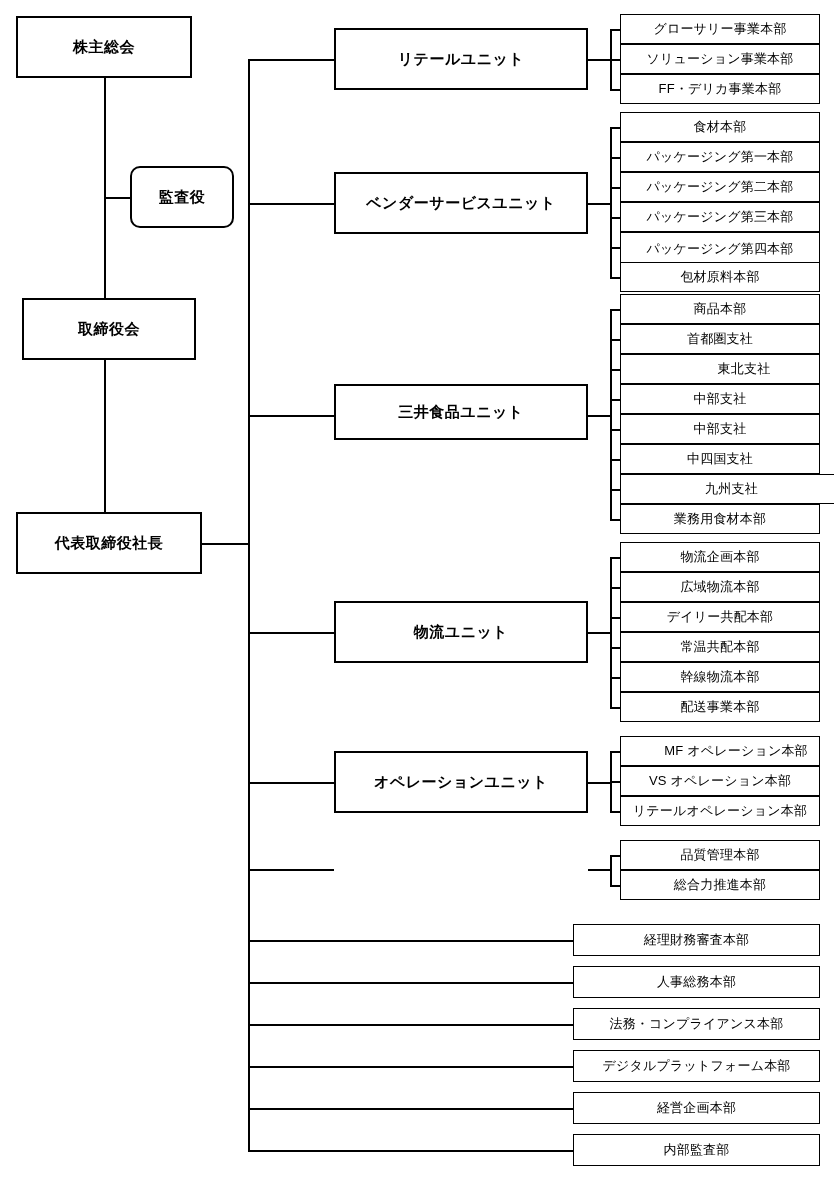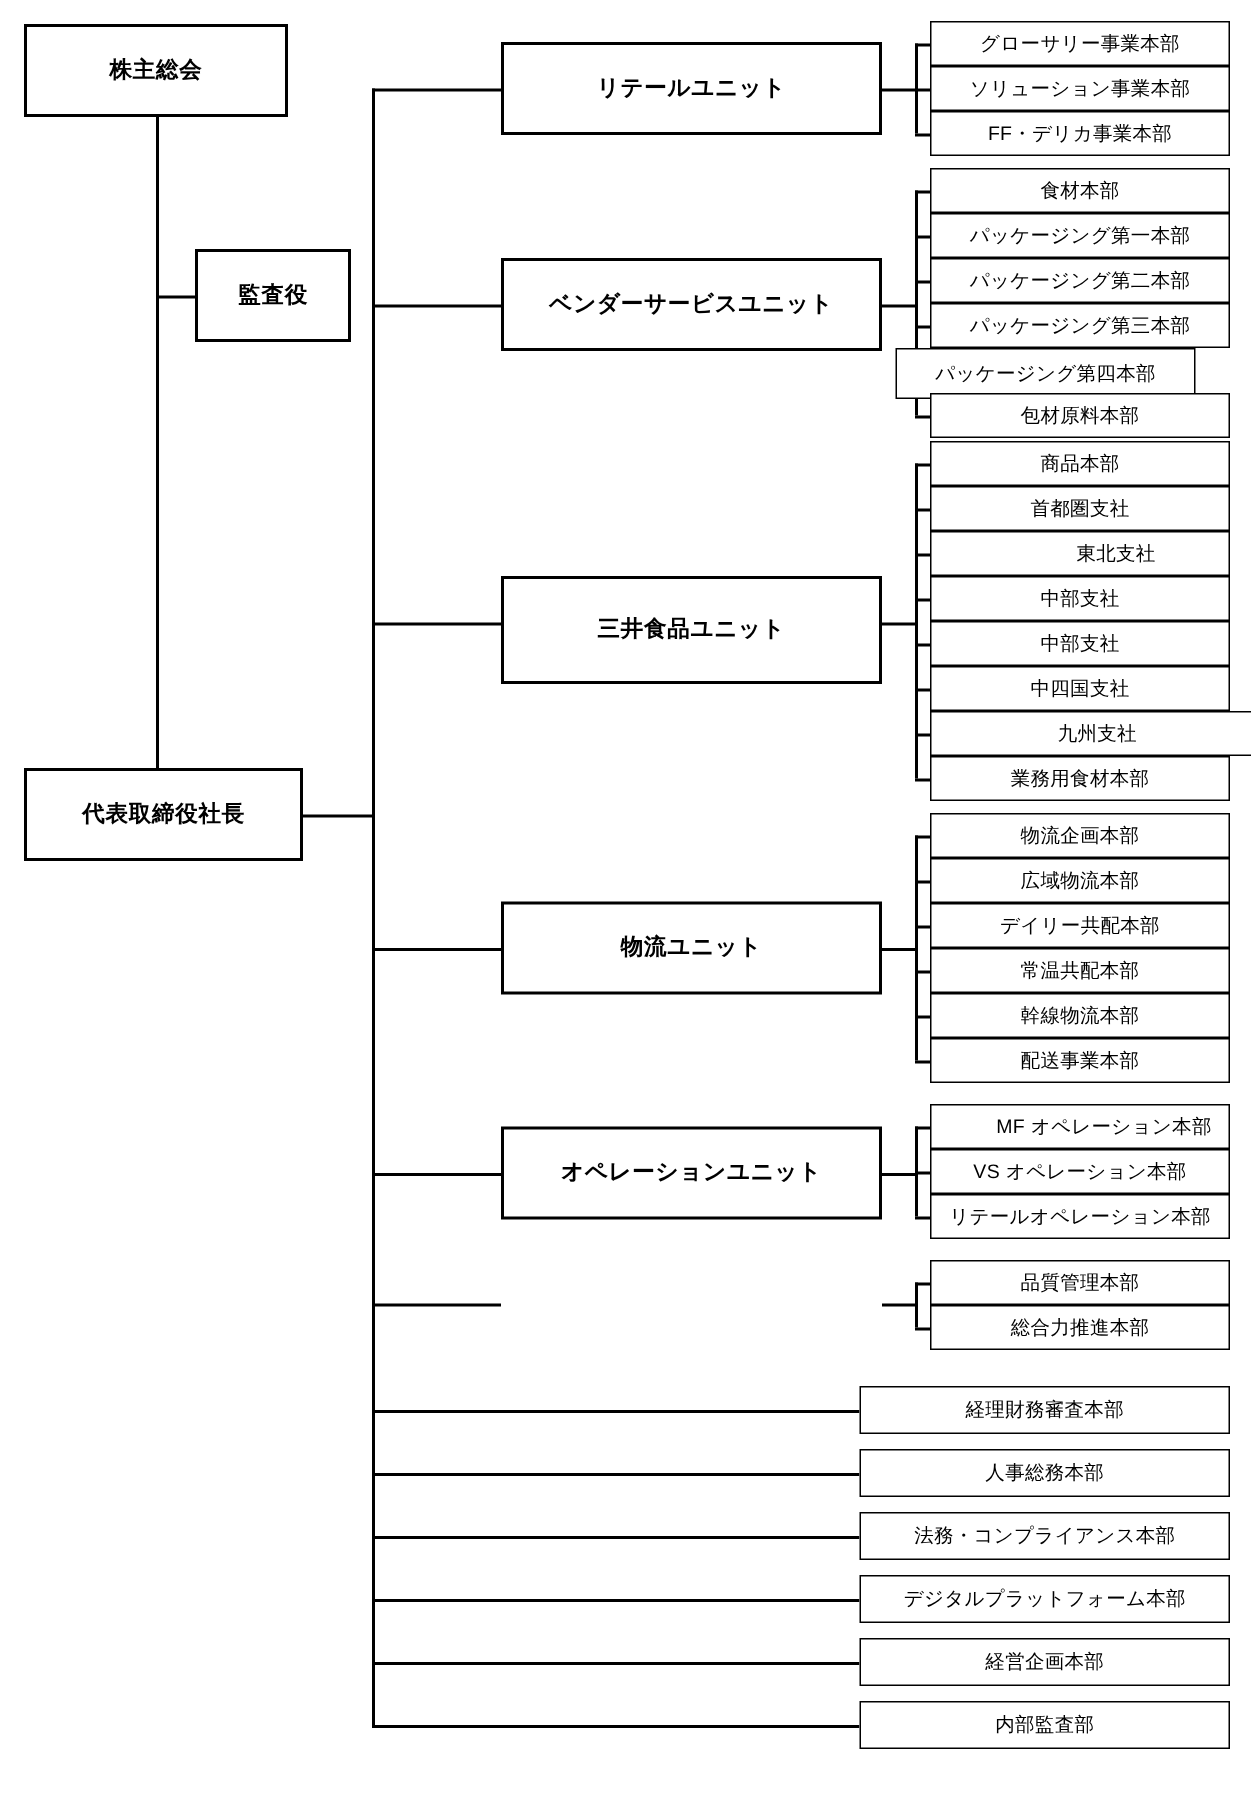--- a/index.html
+++ b/index.html
@@ -55,21 +55,22 @@
 </style>
 </head>
 <body>
 
 <div id="chart">
     <div class="line vline" style="left: 104px; top: 78px; height: 465px;"></div>
     <div class="line hline" style="left: 104px; top: 197px; width: 26px;"></div>
     <div class="line hline" style="left: 202px; top: 543px; width: 46px;"></div>
     <div class="line vline" style="left: 248px; top: 59px; height: 1091px;"></div>
     <div class="box lvl1" style="left: 16px; top: 16px; width: 176px; height: 62px;">株主総会</div>
-    <div class="box lvl1" style="left: 130px; top: 166px; width: 104px; height: 62px;">監査役</div>
+    <div class="box lvl1" style="left: 130px; top: 166px; width: 104px; height: 62px; border-radius: 10px;">監査役</div>
+    <div class="box lvl1" style="left: 22px; top: 298px; width: 174px; height: 62px;">取締役会</div>
     <div class="box lvl1" style="left: 16px; top: 512px; width: 186px; height: 62px;">代表取締役社長</div>
     <div class="line hline" style="left: 248px; top: 59px; width: 86px;"></div>
     <div class="box lvl2" style="left: 334px; top: 28px; width: 254px; height: 62px;">リテールユニット</div>
     <div class="line hline" style="left: 588px; top: 59px; width: 22px;"></div>
     <div class="line vline" style="left: 610px; top: 29px; height: 60px;"></div>
     <div class="line hline" style="left: 610px; top: 29px; width: 10px;"></div>
     <div class="box lvl3" style="left: 620px; top: 14px; width: 200px; height: 30px;">グローサリー事業本部</div>
     <div class="line hline" style="left: 610px; top: 59px; width: 10px;"></div>
     <div class="box lvl3" style="left: 620px; top: 44px; width: 200px; height: 30px;">ソリューション事業本部</div>
     <div class="line hline" style="left: 610px; top: 89px; width: 10px;"></div>
@@ -80,25 +81,25 @@
     <div class="line vline" style="left: 610px; top: 127px; height: 150px;"></div>
     <div class="line hline" style="left: 610px; top: 127px; width: 10px;"></div>
     <div class="box lvl3" style="left: 620px; top: 112px; width: 200px; height: 30px;">食材本部</div>
     <div class="line hline" style="left: 610px; top: 157px; width: 10px;"></div>
     <div class="box lvl3" style="left: 620px; top: 142px; width: 200px; height: 30px;">パッケージング第一本部</div>
     <div class="line hline" style="left: 610px; top: 187px; width: 10px;"></div>
     <div class="box lvl3" style="left: 620px; top: 172px; width: 200px; height: 30px;">パッケージング第二本部</div>
     <div class="line hline" style="left: 610px; top: 217px; width: 10px;"></div>
     <div class="box lvl3" style="left: 620px; top: 202px; width: 200px; height: 30px;">パッケージング第三本部</div>
     <div class="line hline" style="left: 610px; top: 247px; width: 10px;"></div>
-    <div class="box lvl3" style="left: 597px; top: 232px; width: 200px; height: 34px;">パッケージング第四本部</div>
+    <div class="box lvl3" style="left: 620px; top: 232px; width: 200px; height: 34px;">パッケージング第四本部</div>
     <div class="line hline" style="left: 610px; top: 277px; width: 10px;"></div>
     <div class="box lvl3" style="left: 620px; top: 262px; width: 200px; height: 30px;">包材原料本部</div>
     <div class="line hline" style="left: 248px; top: 415px; width: 86px;"></div>
-    <div class="box lvl2" style="left: 334px; top: 384px; width: 254px; height: 72px;">三井食品ユニット</div>
+    <div class="box lvl2" style="left: 334px; top: 384px; width: 254px; height: 56px;">三井食品ユニット</div>
     <div class="line hline" style="left: 588px; top: 415px; width: 22px;"></div>
     <div class="line vline" style="left: 610px; top: 309px; height: 210px;"></div>
     <div class="line hline" style="left: 610px; top: 309px; width: 10px;"></div>
     <div class="box lvl3" style="left: 620px; top: 294px; width: 200px; height: 30px;">商品本部</div>
     <div class="line hline" style="left: 610px; top: 339px; width: 10px;"></div>
     <div class="box lvl3" style="left: 620px; top: 324px; width: 200px; height: 30px;">首都圏支社</div>
     <div class="line hline" style="left: 610px; top: 369px; width: 10px;"></div>
     <div class="box lvl3" style="left: 620px; top: 354px; width: 200px; height: 30px; padding-left: 48px;">東北支社</div>
     <div class="line hline" style="left: 610px; top: 399px; width: 10px;"></div>
     <div class="box lvl3" style="left: 620px; top: 384px; width: 200px; height: 30px;">中部支社</div>

